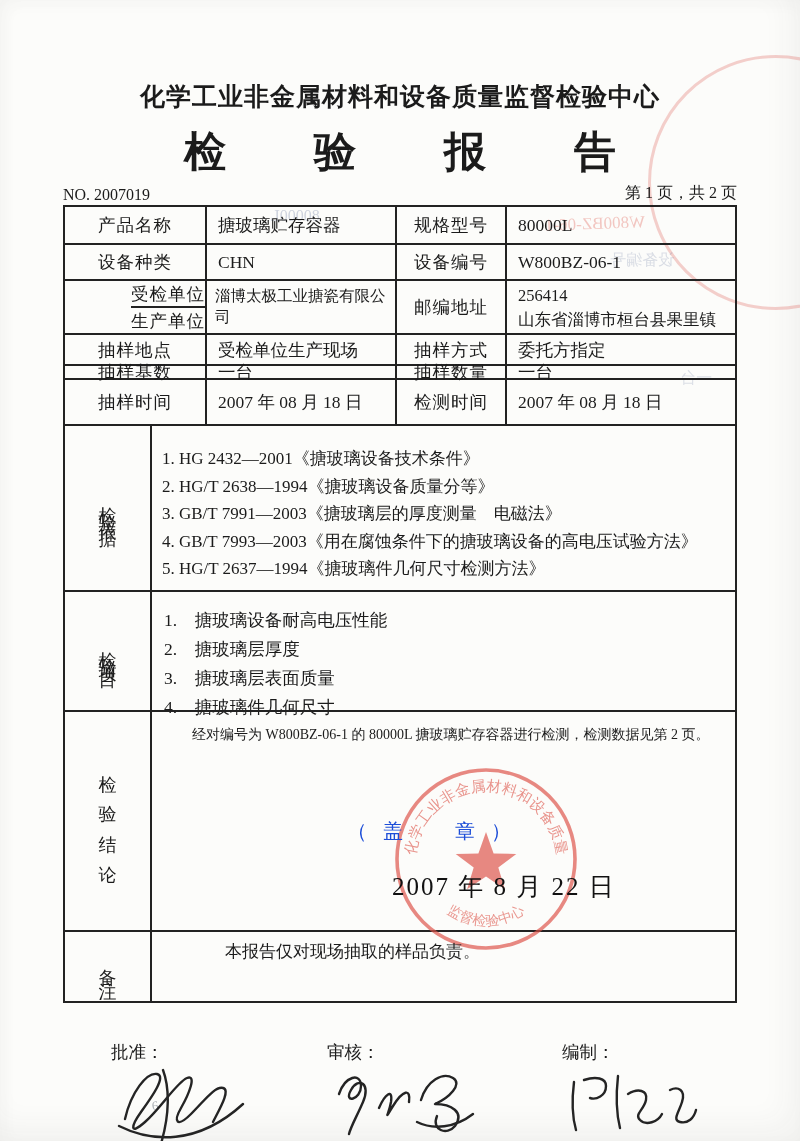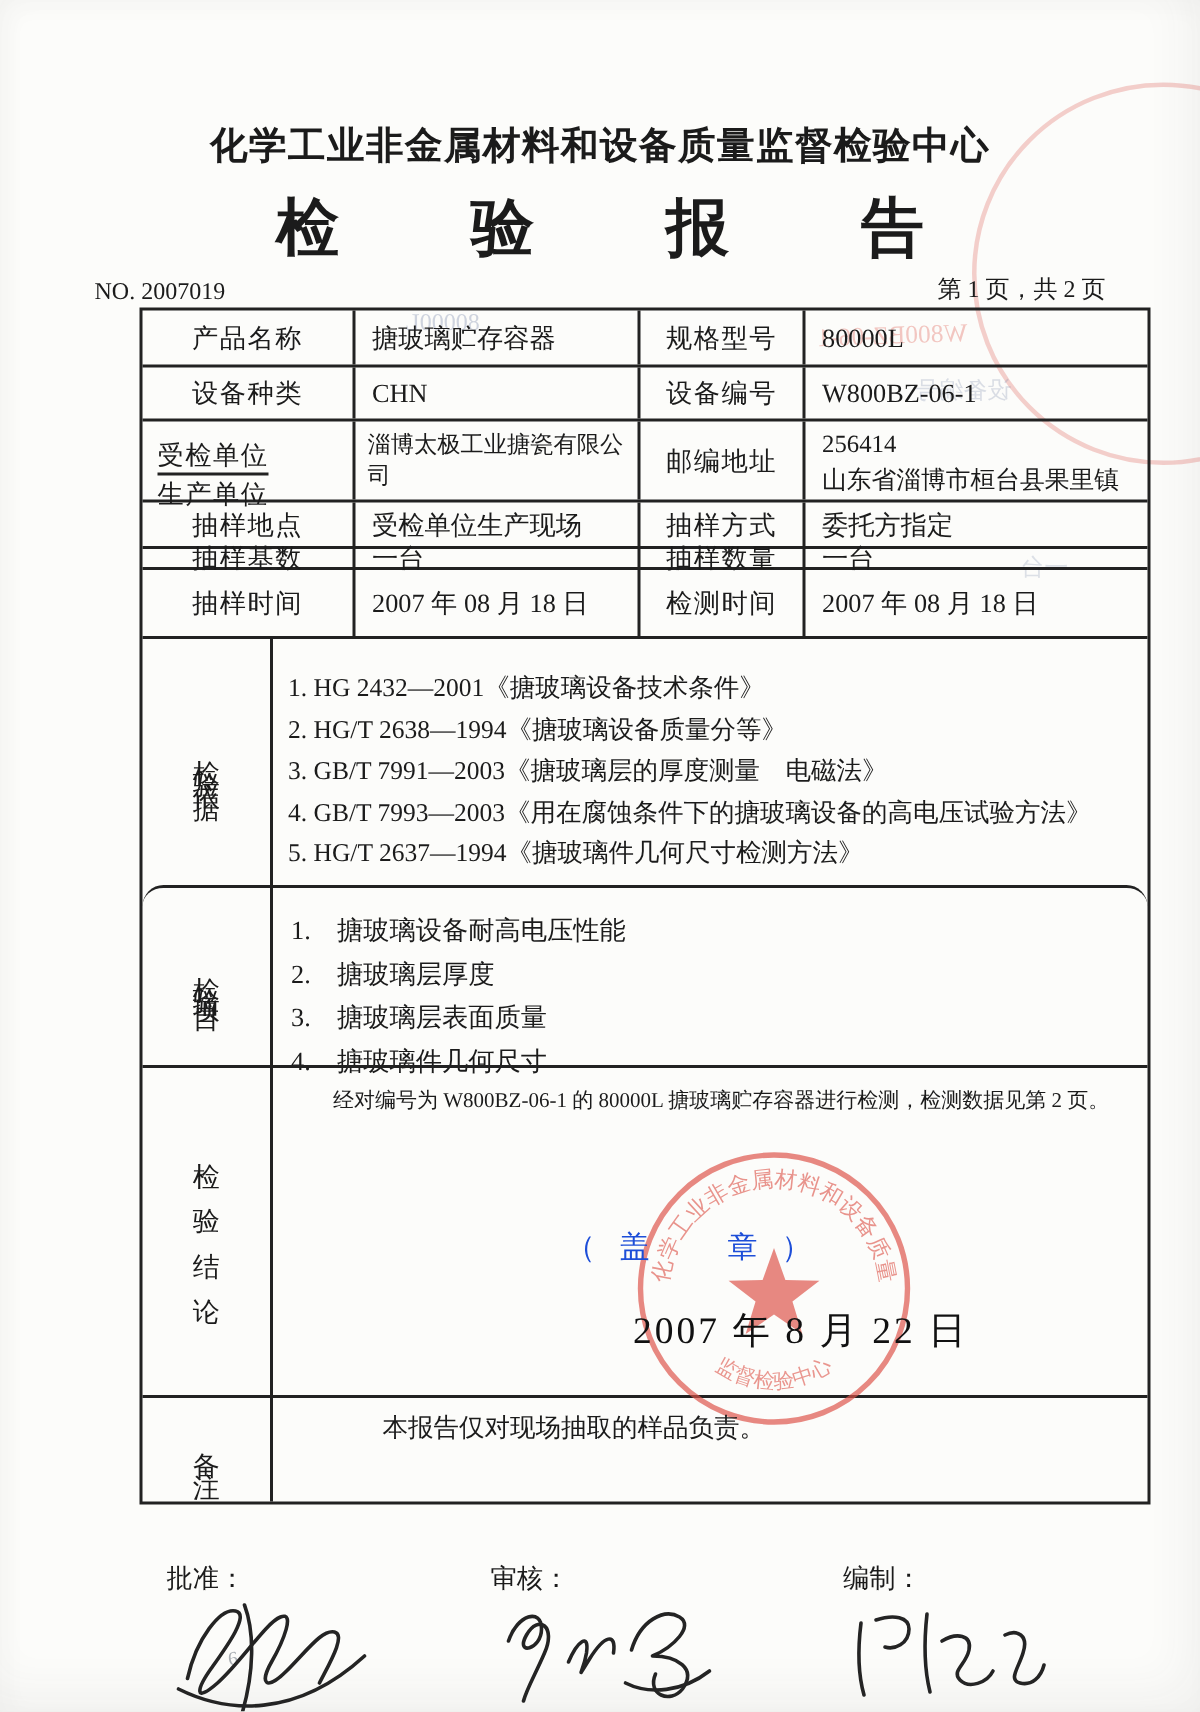--- a/index.html
+++ b/index.html
@@ -27,45 +27,45 @@
     font-family:"Liberation Sans","DejaVu Sans",sans-serif;
   }
   .no-row {
     position:absolute; top:183px; left:63px; width:674px;
     display:flex; justify-content:space-between; align-items:flex-end;
     font-size:16px;
   }
   
   .doc-table {
     position:absolute; top:205px; left:63px; width:674px;
-    border:2px solid #222; background:transparent;margin-left:30px;
+    border:2px solid #222; background:transparent;
   }
   .row { display:flex; border-top:2px solid #222; width:100%; }
   .row:first-child { border-top:none; }
   .cell { border-left:2px solid #222; display:flex; align-items:center; }
   .cell:first-child { border-left:none; }
   .lab { justify-content:center; font-size:17.5px; letter-spacing:1px; }
   .val { padding-left:11px; font-size:17.5px; }
   .w1 { width:140px; flex:none; }
   .w2 { width:190px; flex:none; }
   .w3 { width:110px; flex:none; }
   .w4 { flex:1; }
   .h36 { height:36px; } .h31 { height:31px; } .h30 { height:14px; } .h32 { height:46px; }
-  .stacked { flex-direction:column; align-items:flex-start; padding:10px; }
+  .stacked { flex-direction:column; align-items:flex-end; padding:0; }
   .stacked > div { flex:1; display:flex; align-items:center; justify-content:center; font-size:17.5px; letter-spacing:1px; }
   .stacked > div:first-child { border-bottom:2px solid #222; }
   .two-line { display:block; padding-top:3px; line-height:24px; font-size:16.5px; }
   
   .sec-label {
     width:85px; flex:none; display:flex; align-items:center; justify-content:center;
     border-left:none; font-size:18px;
   }
   .v-text { writing-mode:vertical-rl; text-orientation:upright; }
   .sec-content { flex:1; border-left:2px solid #222; position:relative; }
-  .h166 { height:166px; } .h120 { height:120px;border-radius:14px; } .h220 { height:220px; } .h71 { height:71px; }
+  .h166 { height:166px; } .h120 { height:120px; } .h220 { height:220px; } .h71 { height:71px; }
   .list { padding:19px 6px 0 10px; font-size:17px; line-height:27.5px; }
   .list2 { padding:14px 6px 0 12px; font-size:17.5px; line-height:29px; }
   .conclusion-text { padding:8px 14px 0 12px; font-size:14px; line-height:30px; text-indent:2em; }
   .remark-text { padding:6px 14px 0 5px; font-size:17px; line-height:27px; text-indent:4em; }
   
   .stamp-box { position:absolute; left:326px; top:52px; width:190px; height:190px; opacity:.85; }
   .seal-note { position:absolute; left:282px; top:106px; font-size:20px; letter-spacing:16px; color:#1d4ed8; white-space:nowrap; }
   .seal-date { position:absolute; left:327px; top:158px; font-size:25px; letter-spacing:2px; color:#111; white-space:nowrap; }
   
   .footer { position:absolute; top:1018px; left:63px; width:700px; height:100px; font-size:17.5px; }

